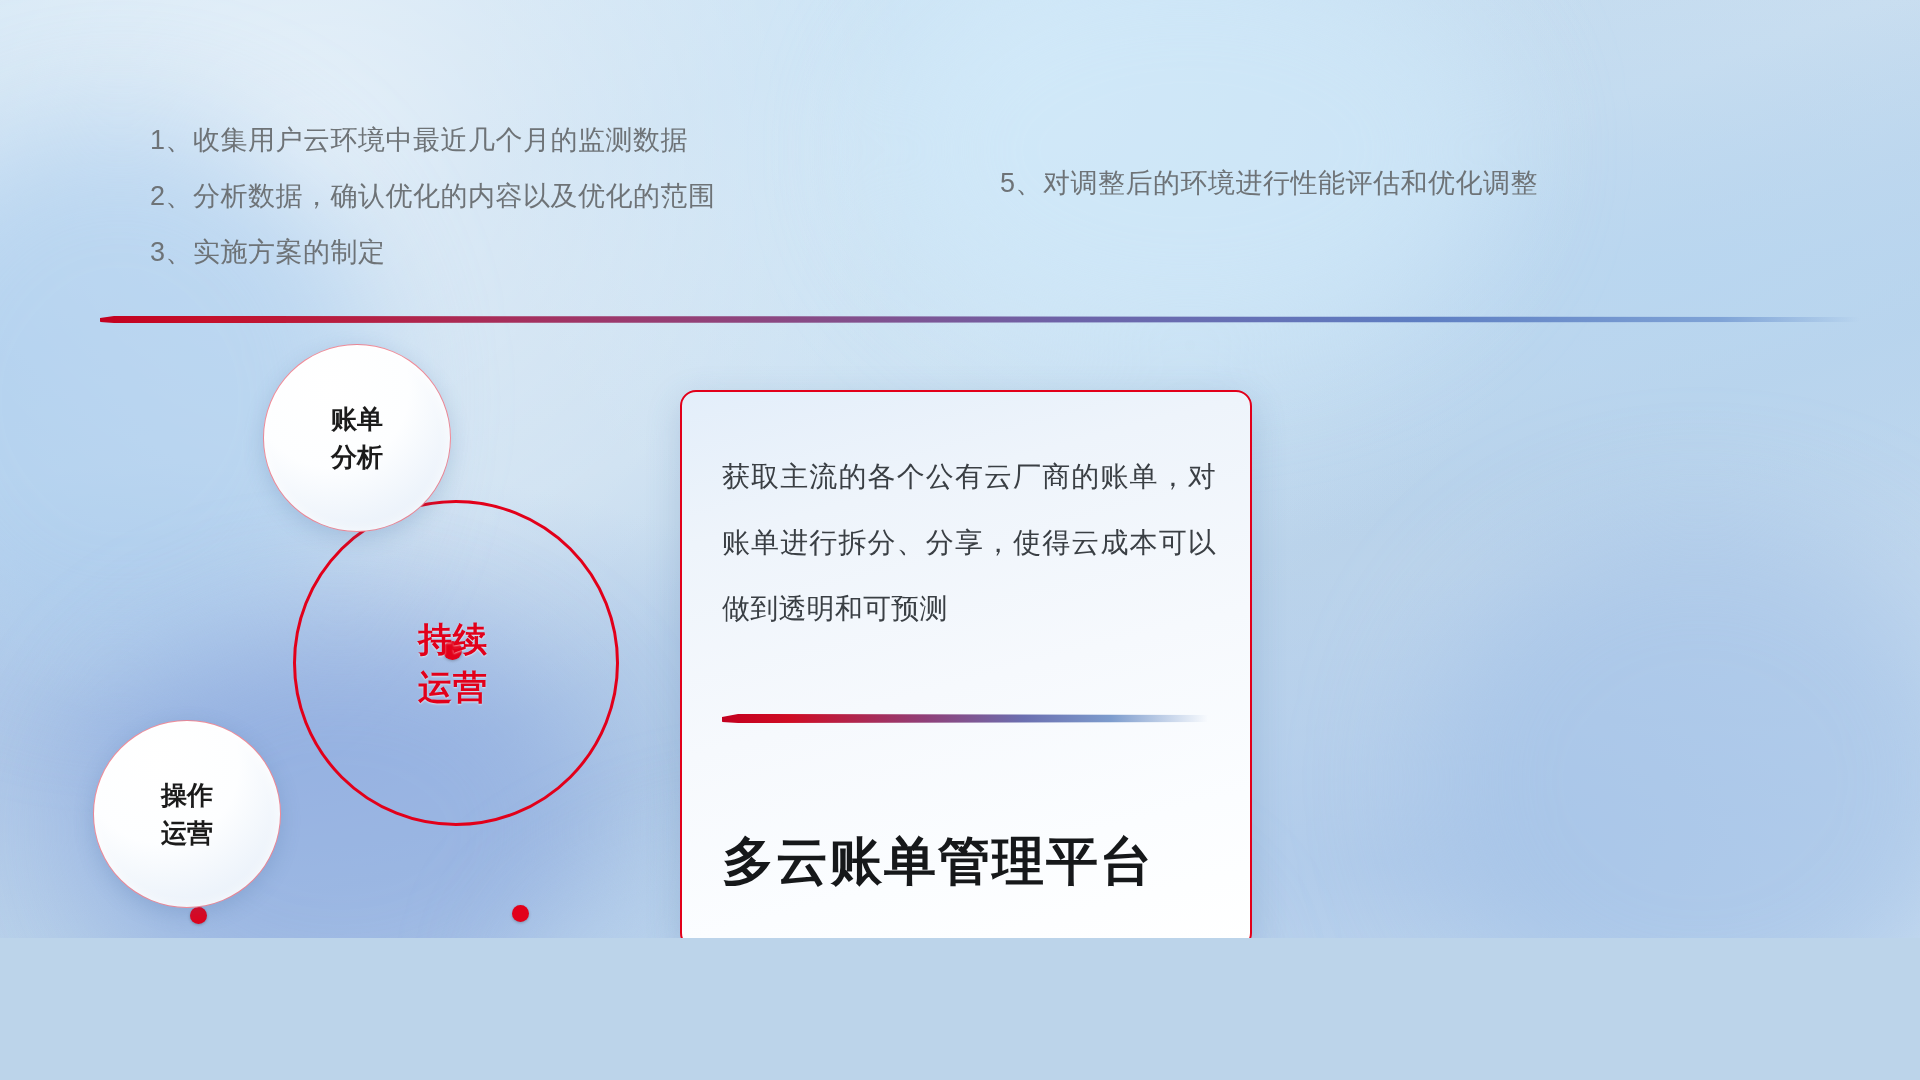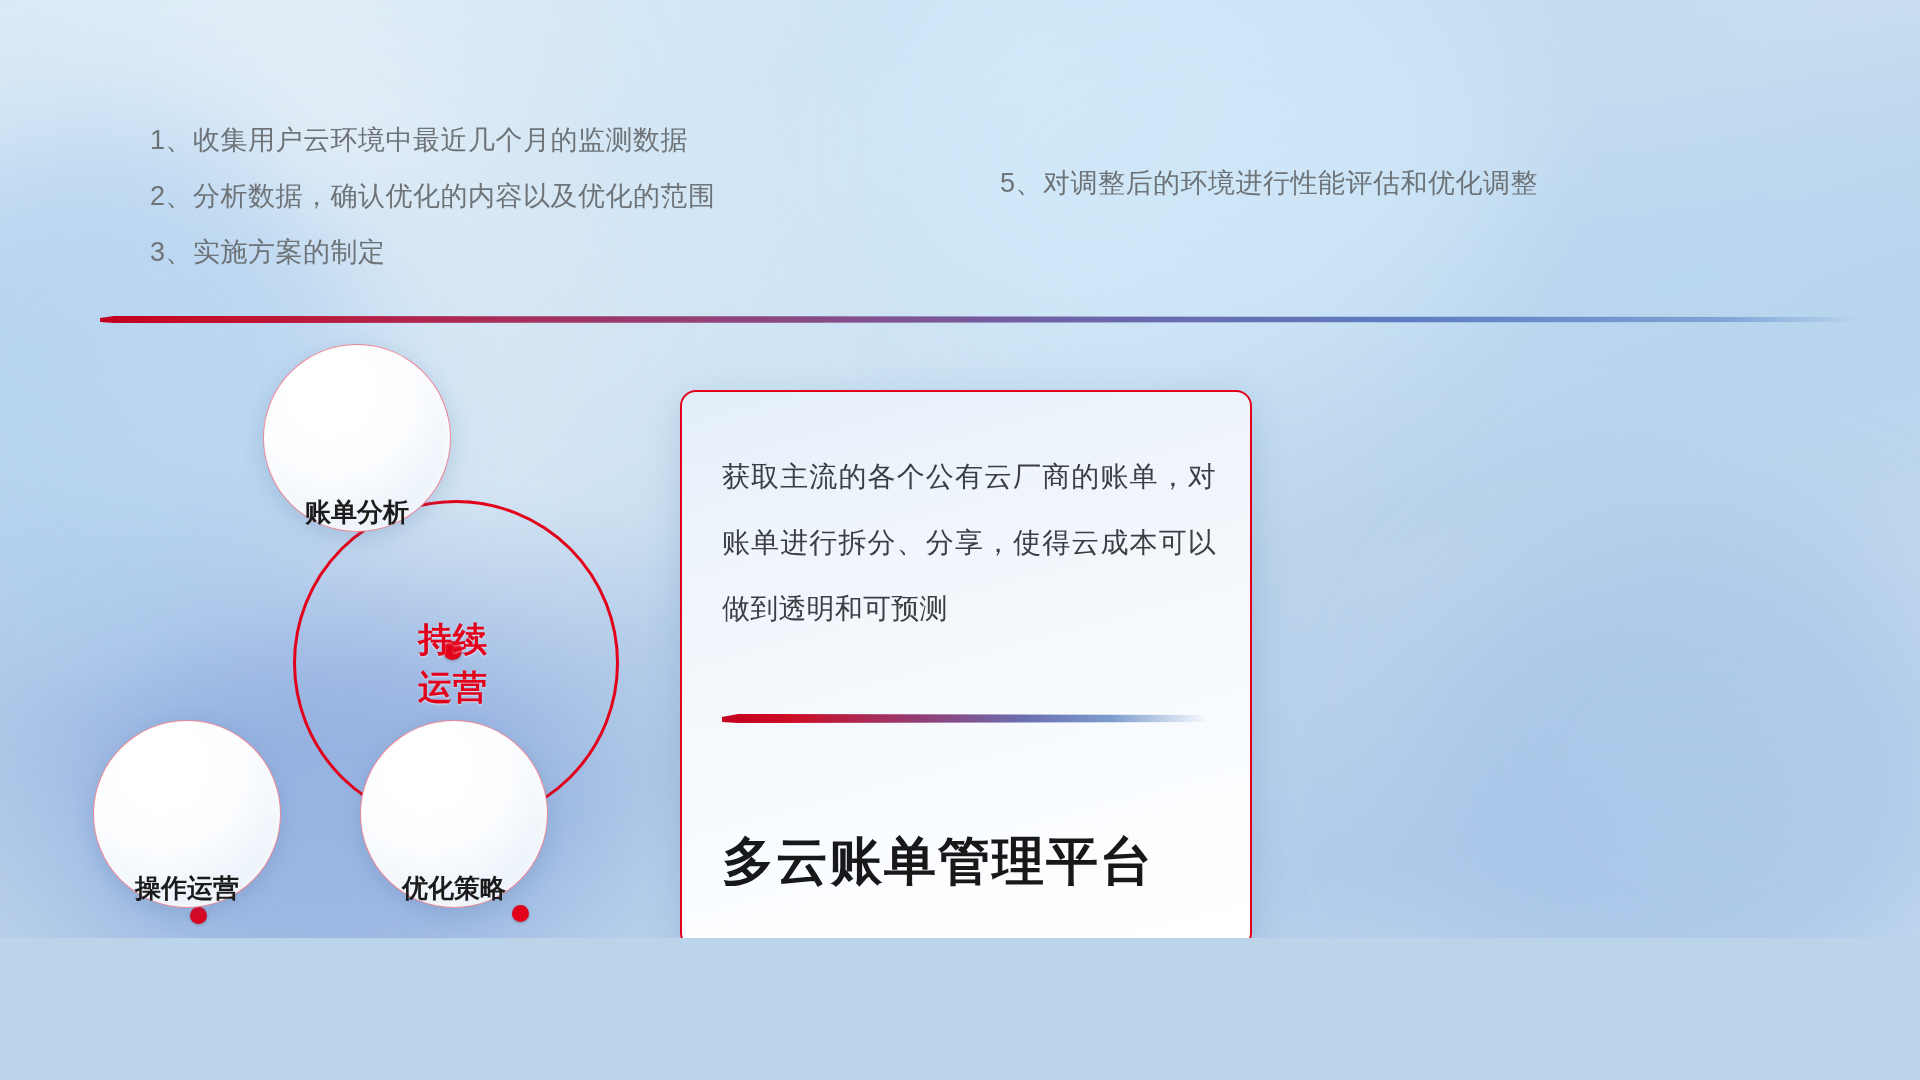--- a/index.html
+++ b/index.html
@@ -55,21 +55,21 @@
     background:#e2001a;box-shadow:0 1px 3px rgba(0,0,0,.25);
   }
   .ring-dot.bl{left:82px;top:555px;width:17px;height:17px;}
   .ring-dot.br{left:404px;top:553px;width:17px;height:17px;}
   .bubble{
     position:absolute;border-radius:50%;
     background:
       radial-gradient(circle at 36% 24%, #ffffff 0%, #fdfeff 42%, #eef4fb 72%, #e2ecf7 100%);
     border:1.6px solid rgba(226,0,26,0.45);
     box-shadow:0 6px 20px rgba(70,110,160,0.22), inset 0 2px 14px rgba(255,255,255,0.95);
-    display:flex;align-items:flex-end;justify-content:center;
+    display:flex;flex-direction:column;align-items:center;justify-content:center;
     color:#1b1b1b;font-weight:700;font-size:26px;line-height:38px;text-align:center;
   }
   .bub-top{left:155px;top:-8px;width:186px;height:186px;}
   .bub-left{left:-15px;top:368px;width:186px;height:186px;}
   .bub-right{left:252px;top:368px;width:186px;height:186px;}
   .center-label{
     position:absolute;left:185px;top:246px;width:320px;text-align:center;
     color:#e2001a;font-weight:800;font-size:34px;line-height:48px;letter-spacing:1px;
     text-shadow:0 1px 2px rgba(255,255,255,0.6);
     margin-top:17px;
@@ -138,24 +138,20 @@
     </div>
 
     <div class="bubble bub-top">
       <span>账单</span>
       <span>分析</span>
     </div>
     <div class="bubble bub-left">
       <span>操作</span>
       <span>运营</span>
     </div>
-    <div class="bubble bub-right">
-      <span>优化</span>
-      <span>策略</span>
-    </div>
   </div>
 
   <div class="card card-1">
     <div class="card-body">获取主流的各个公有云厂商的账单，对账单进行拆分、分享，使得云成本可以做到透明和可预测</div>
     <div class="card-div"></div>
     <div class="card-title">多云账单管理平台</div>
   </div>
 
 
 </div>

